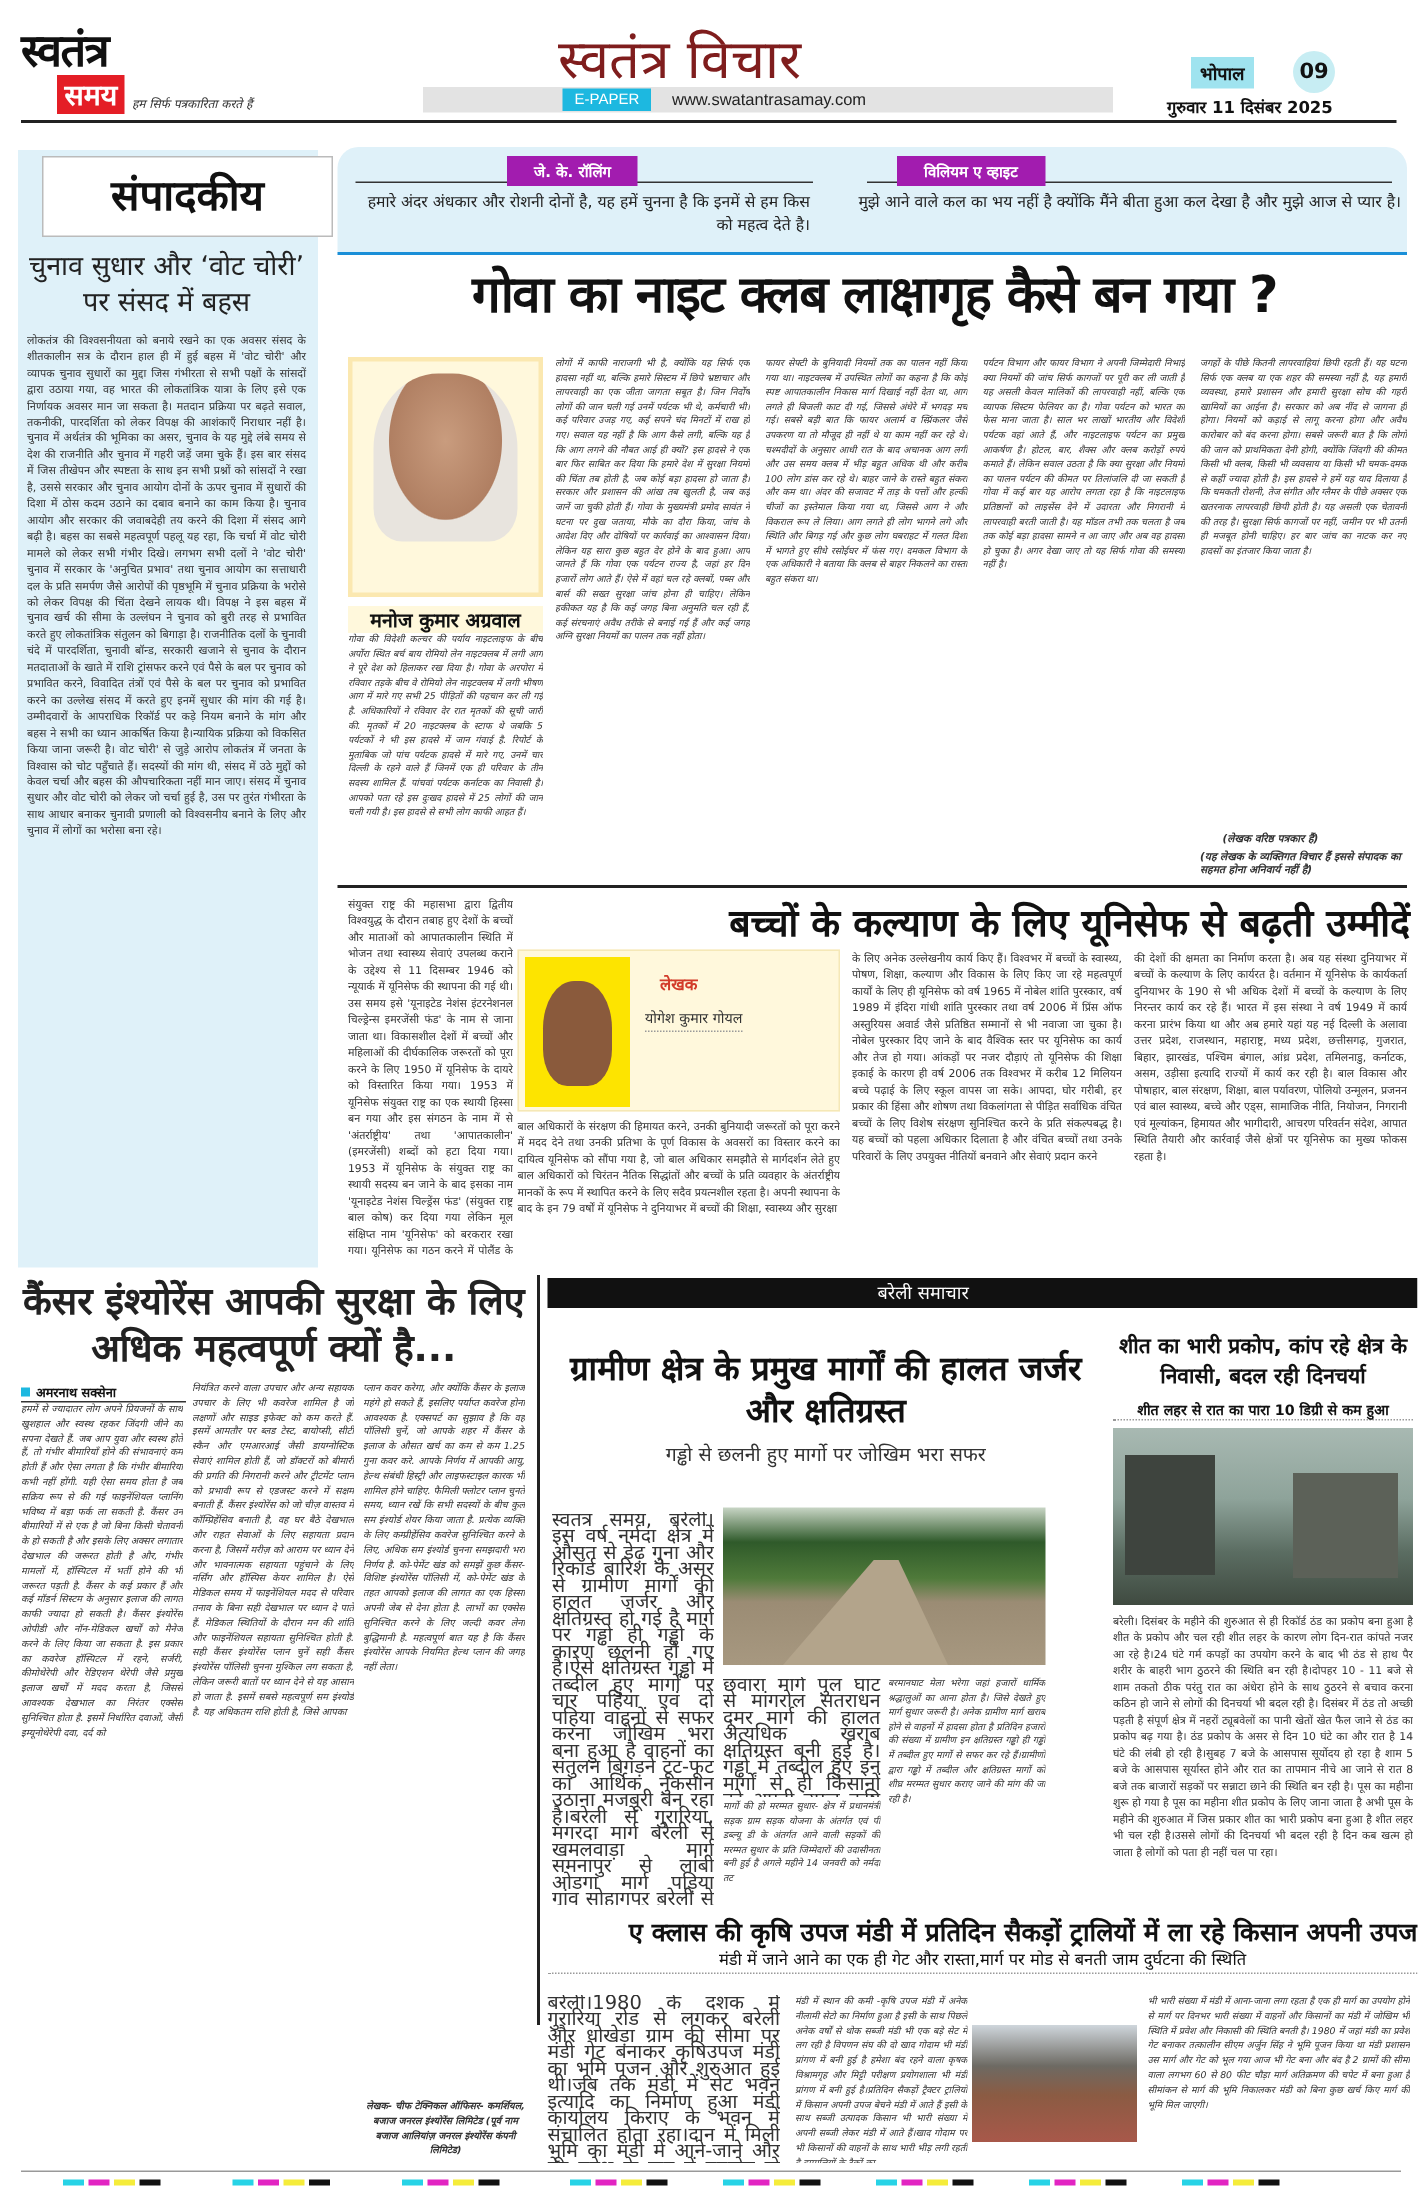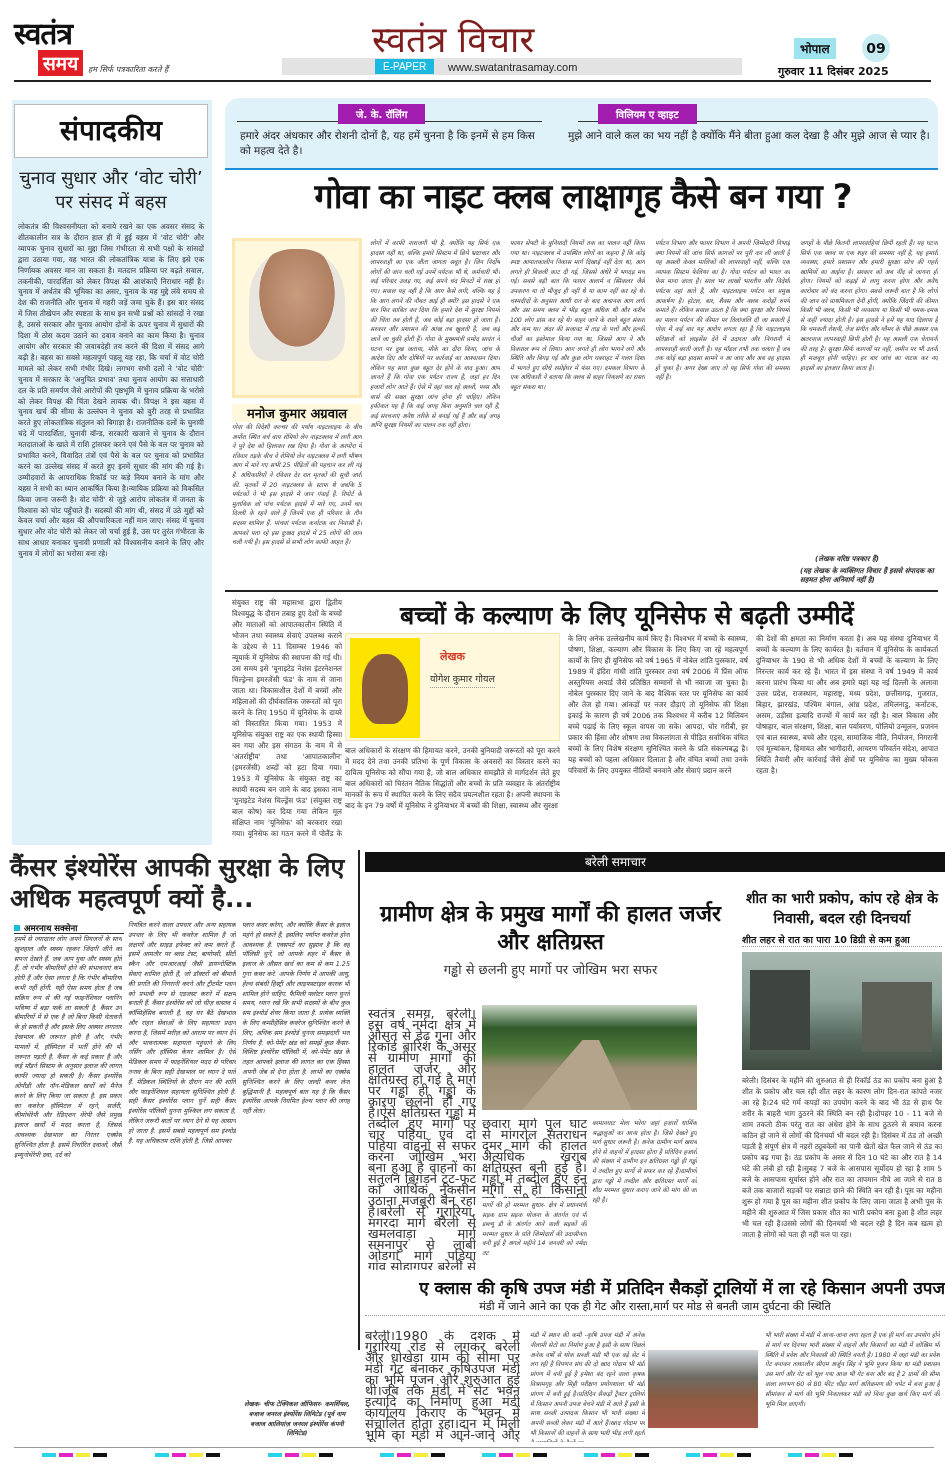--- a/index.html
+++ b/index.html
@@ -12,61 +12,61 @@
 .greybar{left:282px;top:58px;width:460px;height:17px;background:#e3e3e3}
 .epaper{left:375px;top:59px;background:#1db8e0;color:#fff;font-size:10px;padding:2px 8px;font-family:"Liberation Sans",sans-serif}
 .website{left:448px;top:61px;font-size:11px;color:#222;font-family:"Liberation Sans",sans-serif}
 .page-title{left:372px;top:14px;font-size:36px;color:#7f1d1d;font-family:"DejaVu Sans",sans-serif}
 .city{left:794px;top:38px;background:#9fe3ef;font-size:12px;padding:2px 6px;font-weight:bold}
 .pageno{left:862px;top:34px;width:28px;height:28px;border-radius:50%;background:#c7edf3;font-size:14px;font-weight:bold;text-align:center;line-height:28px}
 .dateline{left:778px;top:63px;font-size:11px;font-weight:bold}
 .hr-top{left:14px;top:80px;width:917px;height:2px;background:#222}
 
 .sidebar{left:12px;top:100px;width:200px;height:745px;background:#dff1f9}
-.samp-box{left:14px;top:104px;width:194px;height:54px;background:#fff;border:1px solid #bbb;font-size:28px;font-weight:bold;text-align:center;line-height:52px}
+.samp-box{left:28px;top:104px;width:194px;height:54px;background:#fff;border:1px solid #bbb;font-size:28px;font-weight:bold;text-align:center;line-height:52px}
 .ed-headline{left:14px;top:166px;width:194px;font-size:18px;text-align:center;line-height:24px;color:#222}
 .ed-body{left:18px;top:222px;width:186px;font-size:7.3px;line-height:10.9px;text-align:justify;color:#333}
 
 .quotes-panel{left:225px;top:98px;width:713px;height:70px;background:#dff1f9;border-radius:14px 14px 0 0}
 .q-label{top:104px;background:#a21caf;color:#fff;font-size:10px;font-weight:bold;padding:3px 18px}
 .q-line{top:121px;height:1px;background:#333}
-.q-text{top:128px;font-size:10.5px;text-align:left;line-height:15px;color:#222}
+.q-text{top:128px;font-size:10.5px;text-align:right;line-height:15px;color:#222}
 .q-under{left:225px;top:168px;width:713px;height:2px;background:#1a8fd8}
 .main-headline{left:228px;top:172px;width:710px;font-size:34px;font-weight:900;text-align:center;letter-spacing:-1px}
 .author-photo{left:232px;top:238px;width:130px;height:160px;background:#fff8dc;border:3px solid #fbe8b0}
 .author-photo .face{position:absolute;left:14px;top:8px;width:96px;height:112px;background:radial-gradient(ellipse at 50% 40%,#c99c7e 0%,#b07f62 55%,#e8e4de 56%);border-radius:45% 45% 20% 20%}
 .author-name{left:232px;top:404px;width:130px;font-size:13px;font-weight:bold;text-align:center;background:#fff8dc}
 .col-text{font-size:6.2px;line-height:9.6px;text-align:justify;color:#333;font-style:italic}
 .byline-note{font-size:7px;font-style:italic;font-weight:bold;color:#333}
 
 .hr-mid{left:225px;top:590px;width:713px;height:2px;background:#222}
-.unicef-headline{left:400px;top:597px;width:540px;font-size:25px;font-weight:900;text-align:left}
+.unicef-headline{left:400px;top:597px;width:540px;font-size:25px;font-weight:900;text-align:right}
 .unicef-col{font-size:7.2px;line-height:11px;text-align:justify;color:#333}
 .writer-box{left:345px;top:633px;width:215px;height:108px;background:#fff8dc;border:1px solid #f5e8b7}
 .writer-photo{left:350px;top:638px;width:70px;height:100px;background:#fde400}
 .writer-photo .face{position:absolute;left:12px;top:16px;width:46px;height:70px;border-radius:45% 45% 35% 35%;background:#8a5a3c}
 .writer-label{left:440px;top:648px;font-size:11px;color:#d23c2a;font-weight:bold}
 .writer-name{left:430px;top:672px;font-size:9.5px;color:#333;border-bottom:1px dotted #999;padding-bottom:2px}
 
-.cancer-headline{left:10px;top:852px;width:345px;font-size:25px;line-height:31px;color:#222;font-weight:600}
+.cancer-headline{left:10px;top:852px;width:345px;font-size:25px;text-align:center;line-height:31px;color:#222;font-weight:600}
 .cancer-author{left:14px;top:922px;font-size:8.5px;font-weight:bold;border-bottom:1px solid #333;width:110px}
 .cancer-author::before{content:"";display:inline-block;width:6px;height:6px;background:#1db8e0;margin-right:4px}
 .cancer-col{font-size:6.4px;line-height:9.8px;text-align:justify;color:#333;font-style:italic}
 .vline{left:358px;top:850px;width:2px;height:500px;background:#222}
 
 .bareli-bar{left:365px;top:852px;width:580px;height:20px;background:#111}
 .bareli-label{left:585px;top:853px;font-size:12px;color:#fff}
 .road-headline{left:368px;top:900px;width:365px;font-size:22px;font-weight:900;text-align:center;line-height:28px}
 .road-sub{left:368px;top:960px;width:365px;font-size:13px;text-align:center;color:#333}
 .road-photo{left:482px;top:1005px;width:215px;height:105px;background:linear-gradient(180deg,#c8d5c5 0%,#2f5a2a 22%,#4f7a3a 45%,#9b8c74 60%,#a79880 100%)}
 .road-photo::after{content:"";position:absolute;left:40px;top:35px;width:110px;height:70px;background:#b3a48b;clip-path:polygon(55% 0,70% 0,100% 100%,0 100%)}
 .bareli-col{font-size:13px;line-height:11px;text-align:justify;color:#333}
 .bareli-col-it{font-size:6.2px;line-height:9.6px;text-align:justify;color:#333;font-style:italic}
 .cold-headline{left:742px;top:888px;width:200px;font-size:14px;font-weight:bold;text-align:center;line-height:20px}
-.cold-sub{left:742px;top:933px;width:200px;font-size:9.5px;font-weight:bold;border-bottom:1px dotted #999}
+.cold-sub{left:742px;top:933px;width:200px;font-size:9.5px;font-weight:bold;text-align:center;border-bottom:1px dotted #999}
 .cold-photo{left:742px;top:952px;width:200px;height:118px;background:linear-gradient(180deg,#a8b9b2 0%,#8ea39a 40%,#5b6d62 70%,#3f4a40 100%)}
 .cold-photo::before{content:"";position:absolute;left:8px;top:18px;width:60px;height:80px;background:#3e443e}
 .cold-photo::after{content:"";position:absolute;left:120px;top:30px;width:70px;height:70px;background:#5c6158}
 .cold-col{font-size:7.2px;line-height:11px;text-align:justify;color:#333}
 
 .mandi-headline{left:365px;top:1276px;width:580px;font-size:17px;font-weight:bold;text-align:right}
 .mandi-sub{left:365px;top:1298px;width:580px;font-size:11px;text-align:center;border-bottom:1px dotted #999;padding-bottom:2px}
 .mandi-photo{left:648px;top:1350px;width:110px;height:78px;background:linear-gradient(180deg,#cfd6dc 0%,#6d6a63 35%,#8b5b43 60%,#a8584a 100%)}
 .mandi-col{font-size:13px;line-height:11px;text-align:justify;color:#333}
 .mandi-col-it{font-size:6.2px;line-height:9.8px;text-align:justify;color:#333;font-style:italic}

